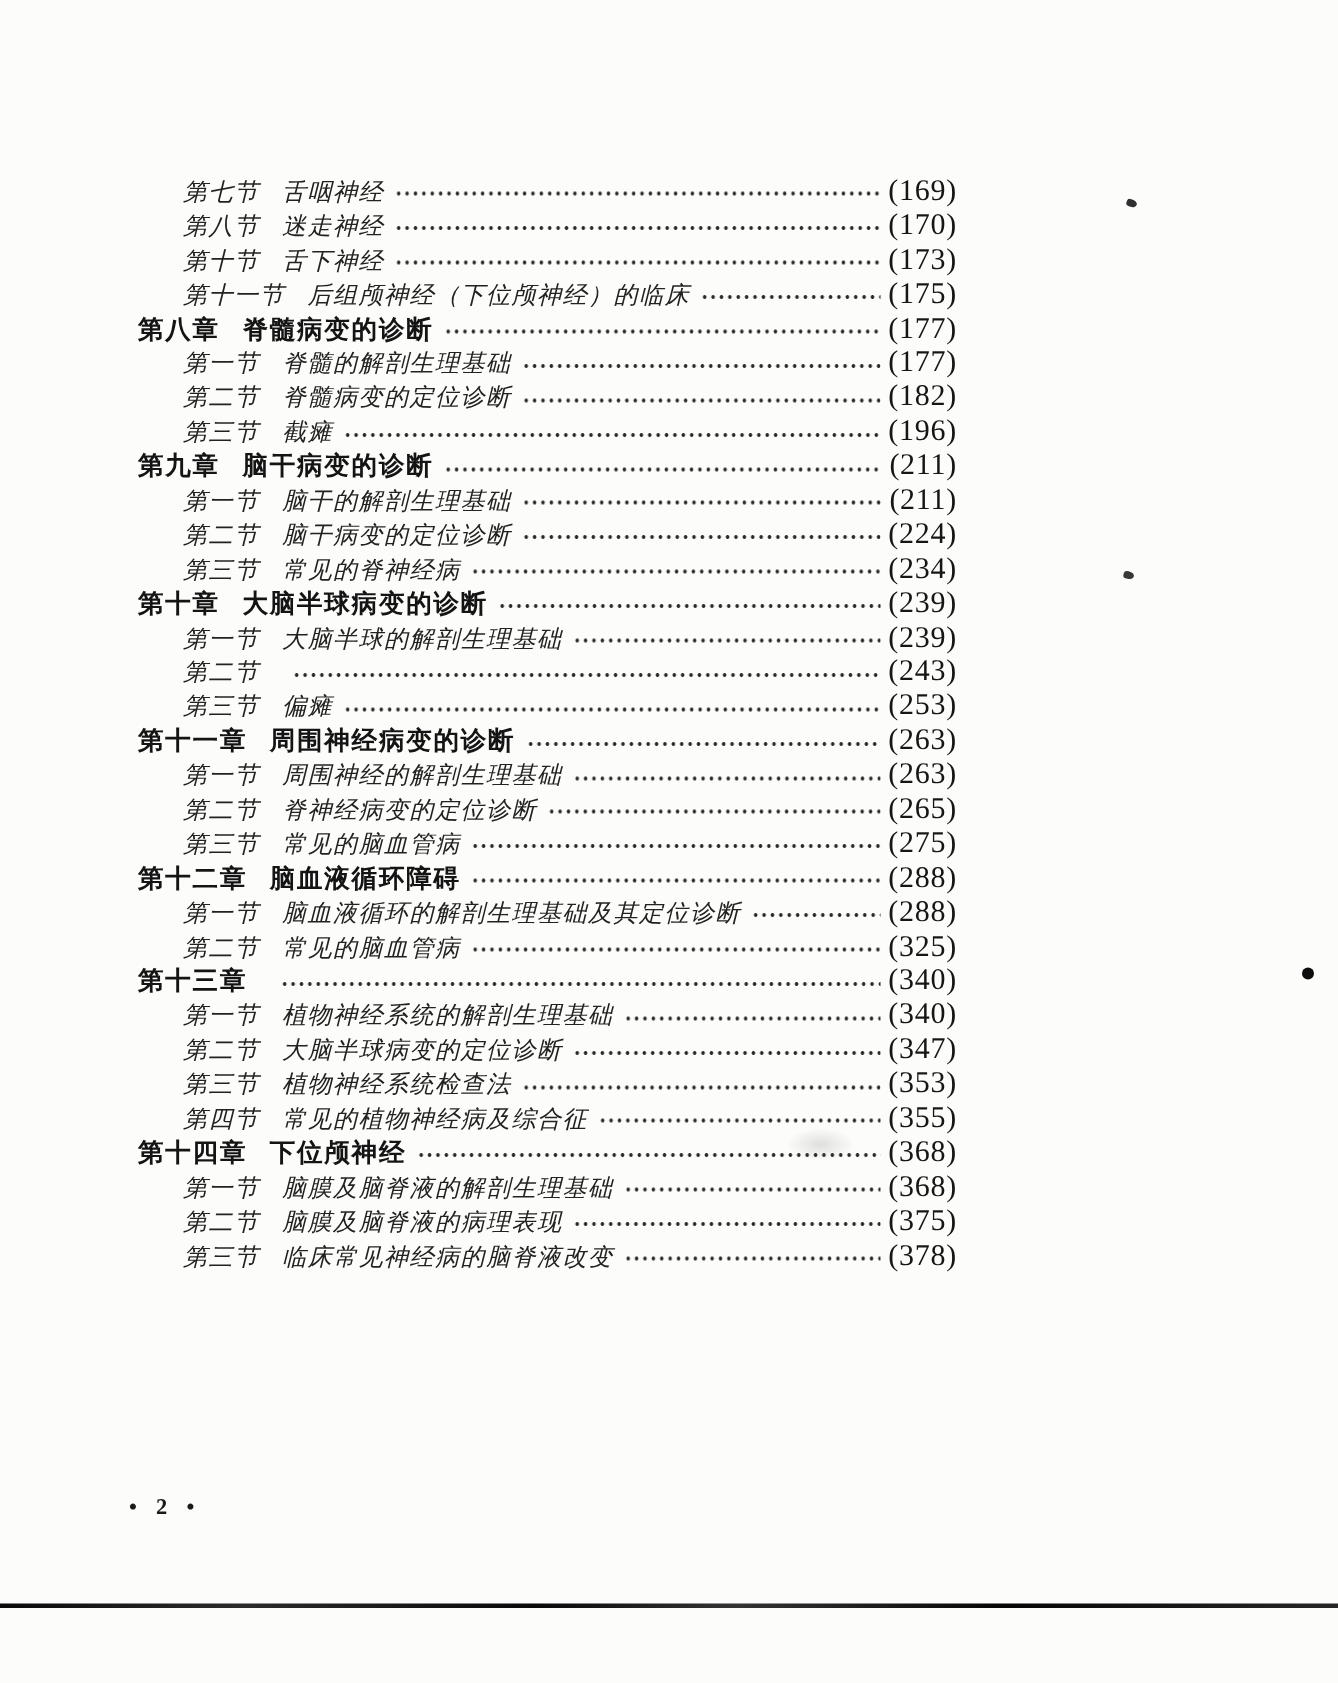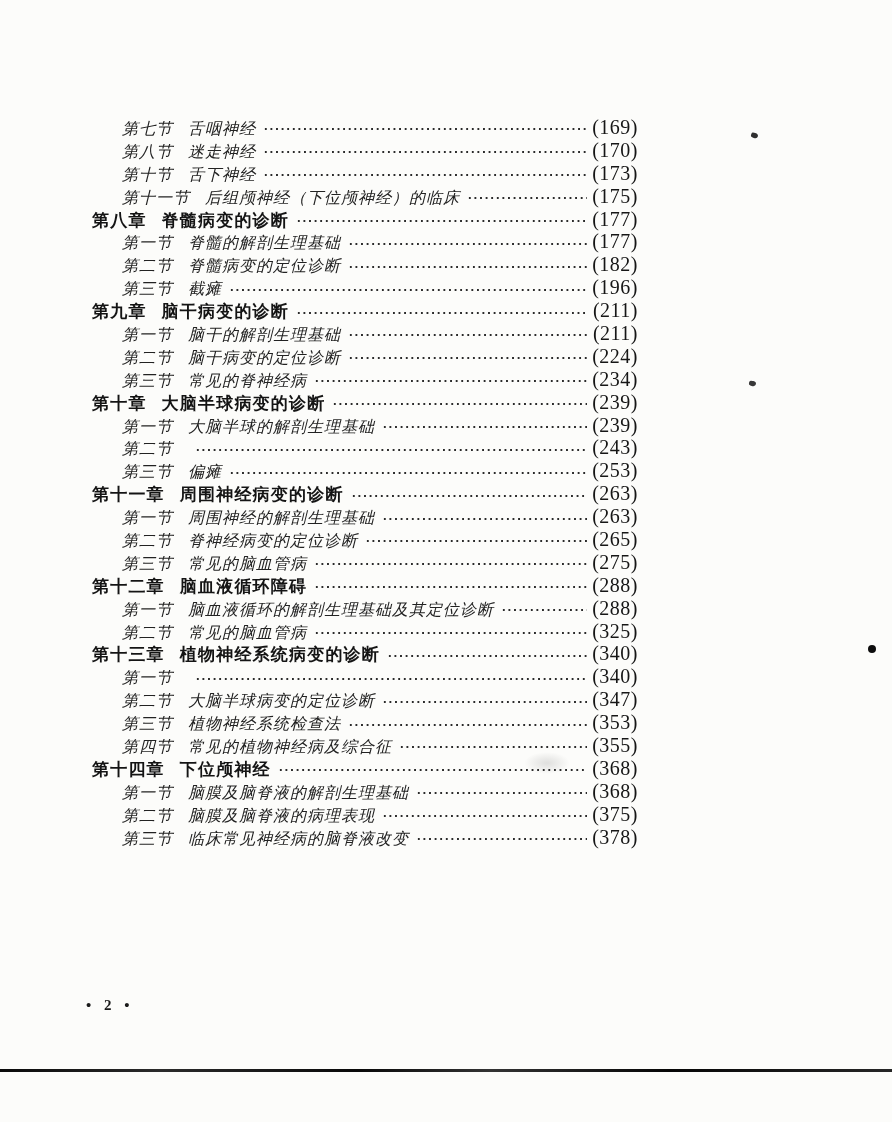--- a/index.html
+++ b/index.html
@@ -249,27 +249,27 @@
 
     <div class="row section">
       <span class="num">第二节</span>
       <span class="title">常见的脑血管病</span>
       <span class="leader"></span>
       <span class="pagenum">(325)</span>
     </div>
 
     <div class="row chapter">
       <span class="num">第十三章</span>
-      <span class="title">植物神经系统病变的诊断</span>
       <span class="leader"></span>
       <span class="pagenum">(340)</span>
     </div>
 
     <div class="row section">
       <span class="num">第一节</span>
+      <span class="title">植物神经系统的解剖生理基础</span>
       <span class="leader"></span>
       <span class="pagenum">(340)</span>
     </div>
 
     <div class="row section">
       <span class="num">第二节</span>
       <span class="title">大脑半球病变的定位诊断</span>
       <span class="leader"></span>
       <span class="pagenum">(347)</span>
     </div>

